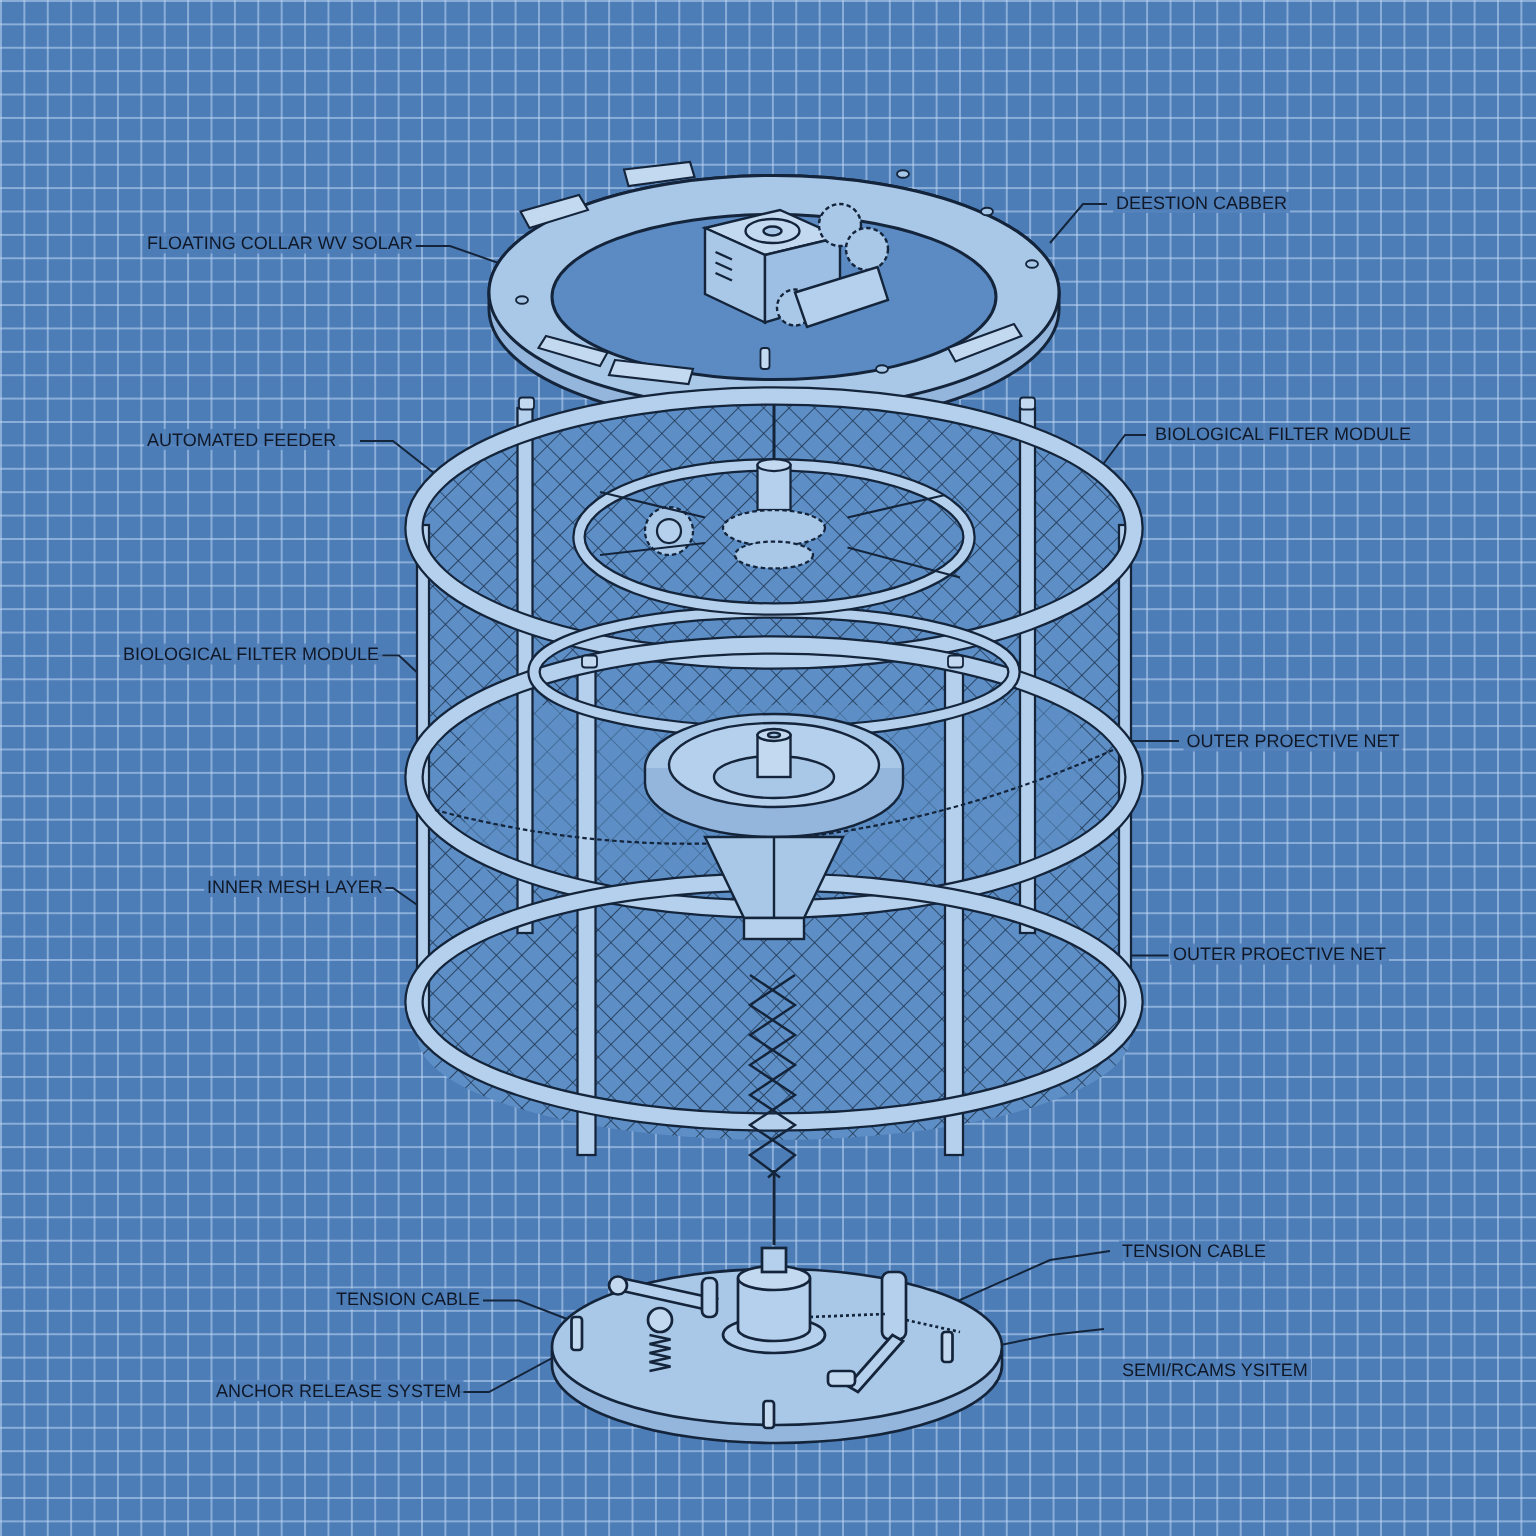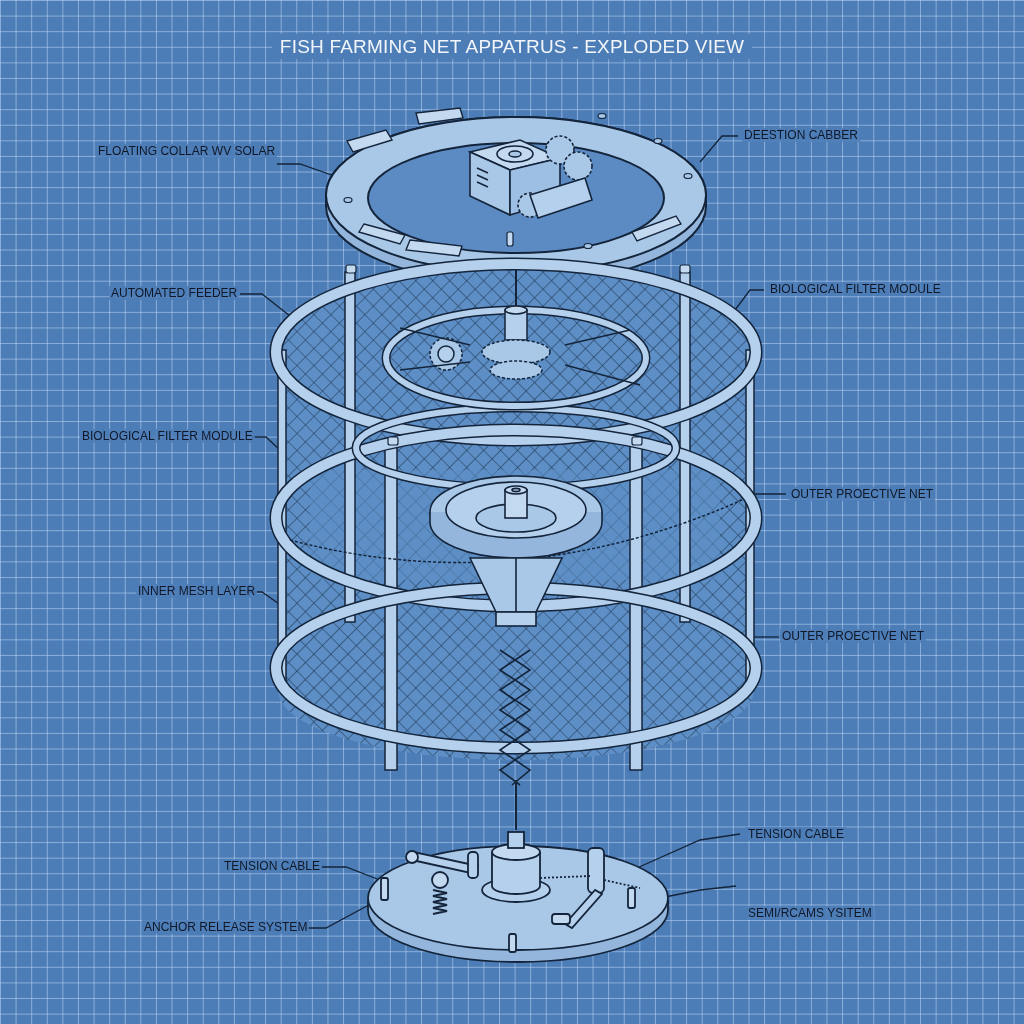--- a/index.html
+++ b/index.html
@@ -27,21 +27,20 @@
     text-transform: uppercase;
     text-align: center;
   }
   .label span { background: rgba(77,125,183,0.85); padding: 0 2px; }
 </style>
 </head>
 <body>
 
 <div class="canvas">
 
-  <div class="title"><span>FISH FARMING NET APPATRUS - EXPLODED VIEW</span></div>
 
   <svg class="drawing" width="1024" height="1024" viewBox="0 0 1024 1024">
     <defs>
       <pattern id="mesh" width="12" height="12" patternUnits="userSpaceOnUse" patternTransform="rotate(45)">
         <path d="M0 0 L0 12 M0 0 L12 0" stroke="#14243a" stroke-width="1.1" fill="none"></path>
       </pattern>
     </defs>
 
     <g stroke="#14243a" stroke-width="1.3" fill="none">
       <path d="M277 164 L300 164 L340 178"></path>
@@ -188,23 +187,23 @@
       <rect x="552" y="914" width="18" height="10" rx="3" fill="#c3d9f0"></rect>
       <path d="M540 878 L590 876" fill="none" stroke-dasharray="2 2"></path>
       <path d="M604 880 L640 888" fill="none" stroke-dasharray="2 2"></path>
 
       <rect x="381" y="878" width="7" height="22" rx="2" fill="#c3d9f0"></rect>
       <rect x="628" y="888" width="7" height="20" rx="2" fill="#c3d9f0"></rect>
       <rect x="509" y="934" width="7" height="18" rx="2" fill="#c3d9f0"></rect>
     </g>
   </svg>
 
-  <div class="label" style="left:96px; top:144px;"><span>FLOATING COLLAR WV SOLAR</span></div>
+  <div class="label" style="left:96px; top:155px;"><span>FLOATING COLLAR WV SOLAR</span></div>
   <div class="label" style="left:742px; top:128px;"><span>DEESTION CABBER</span></div>
-  <div class="label" style="left:109px; top:286px;"><span>AUTOMATED FEEDER</span></div>
+  <div class="label" style="left:96px; top:286px;"><span>AUTOMATED FEEDER</span></div>
   <div class="label" style="left:768px; top:282px;"><span>BIOLOGICAL FILTER MODULE</span></div>
   <div class="label" style="left:80px; top:429px;"><span>BIOLOGICAL FILTER MODULE</span></div>
   <div class="label" style="left:789px; top:487px;"><span>OUTER PROЕCTIVE NET</span></div>
   <div class="label" style="left:124px; top:584px;margin-left:12px;"><span>INNER MESH LAYER</span></div>
   <div class="label" style="left:780px; top:629px;"><span>OUTER PROЕCTIVE NET</span></div>
   <div class="label" style="left:746px; top:827px;"><span>TENSION CABLE</span></div>
   <div class="label" style="left:222px; top:859px;"><span>TENSION CABLE</span></div>
   <div class="label" style="left:746px; top:878px;margin-top:28px;"><span>SEMI/RCAMS YSITEM</span></div>
   <div class="label" style="left:142px; top:920px;"><span>ANCHOR RELEASE SYSTEM</span></div>
 

